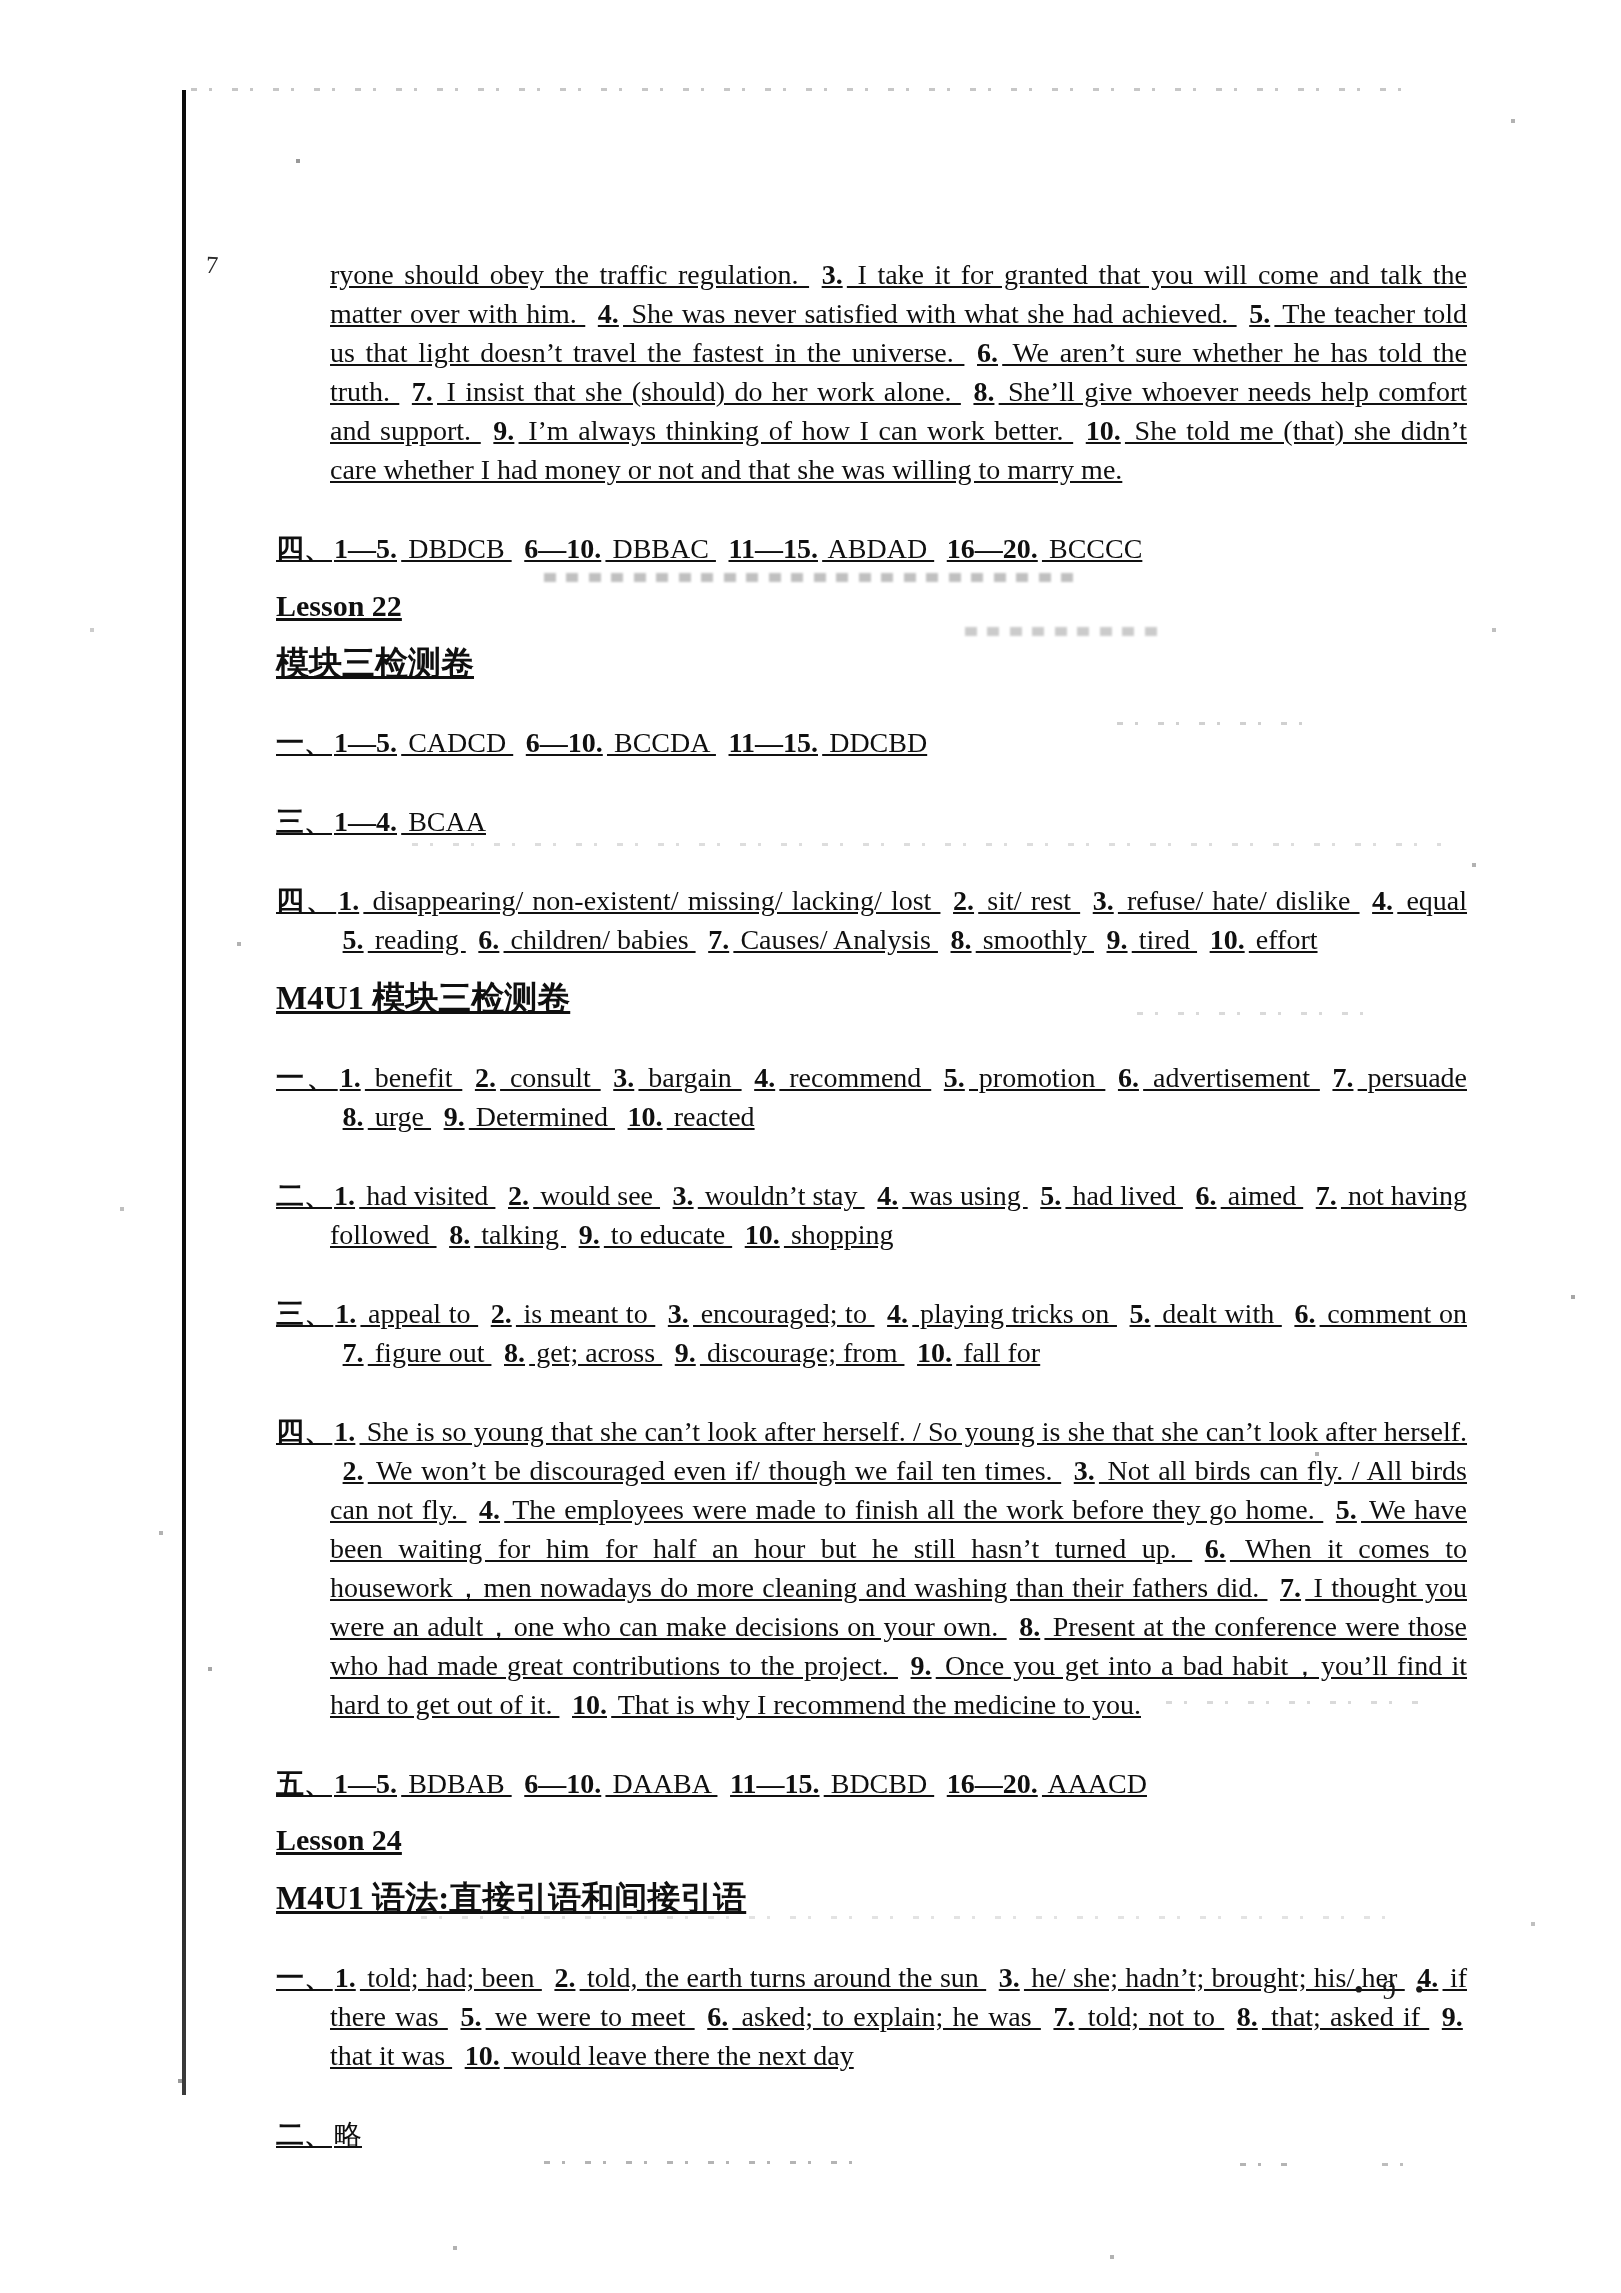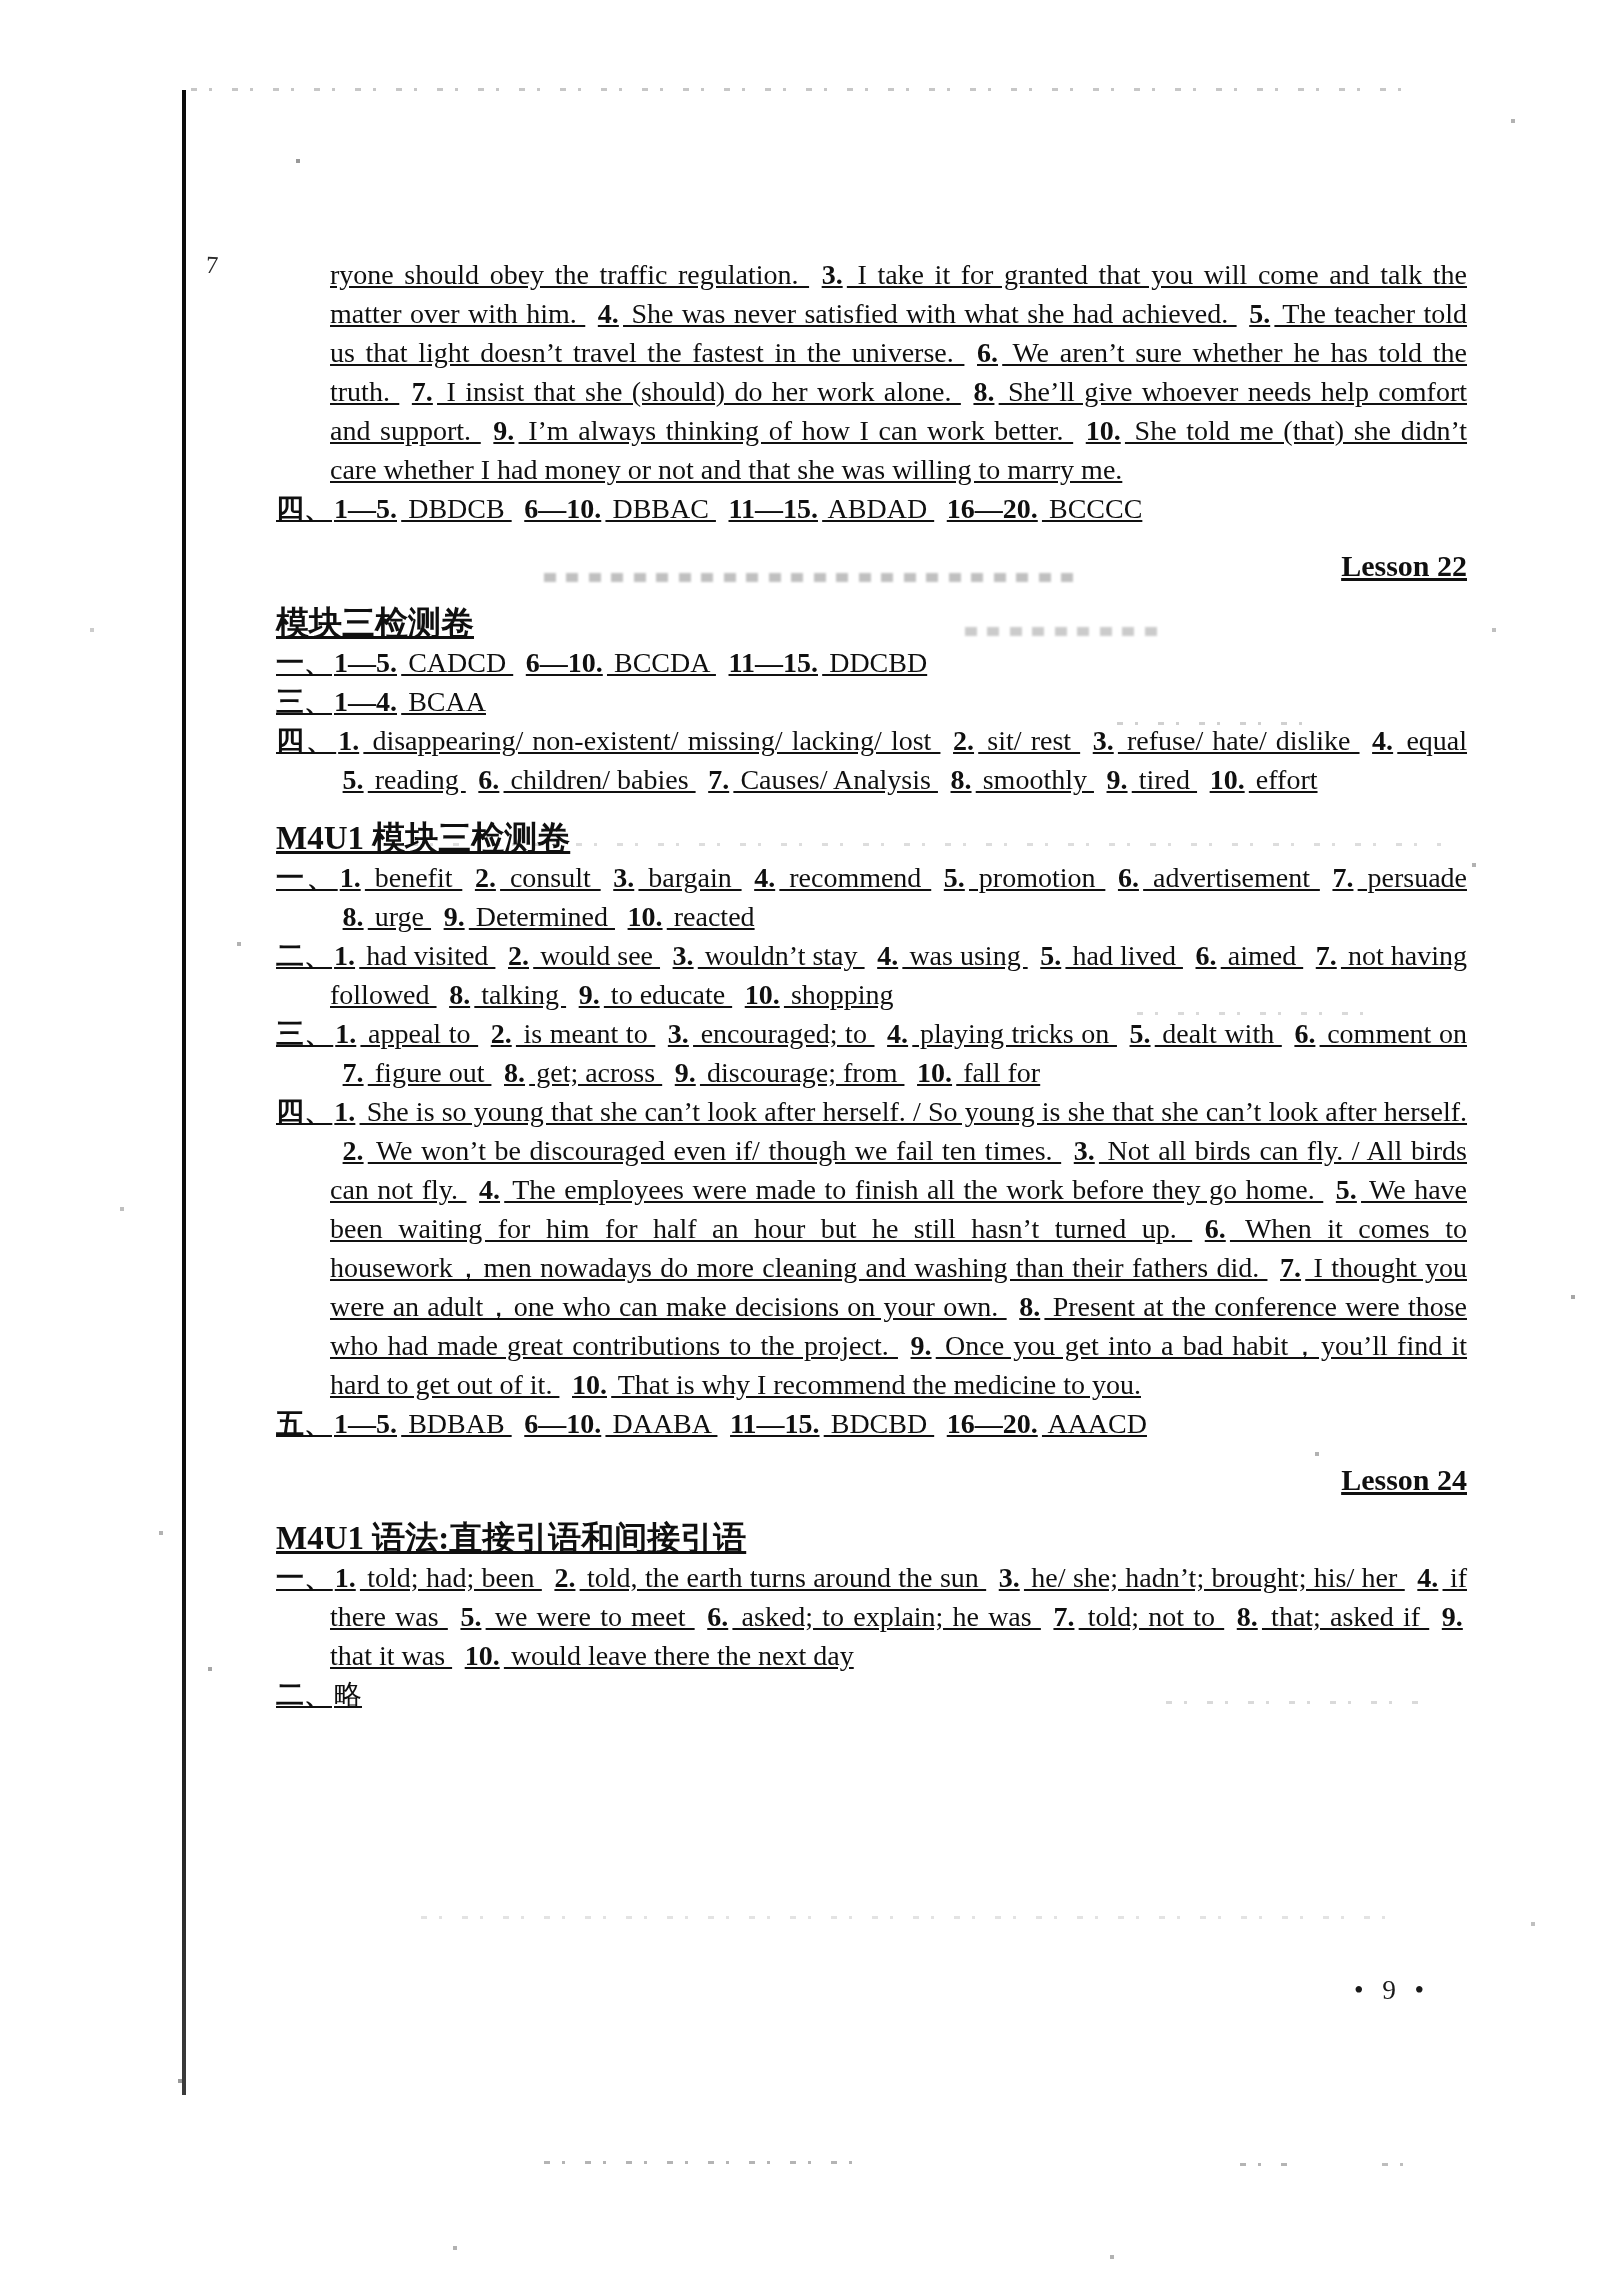--- a/index.html
+++ b/index.html
@@ -15,26 +15,26 @@
   .scan-line{
     position:absolute;left:182px;top:90px;width:3.9px;height:2005px;
     background:linear-gradient(#0b0b0b 0 70%, rgba(11,11,11,.8));
   }
   
   .content{
     position:absolute;left:276px;top:255px;width:1191px;
     font-size:28px;line-height:39px;text-decoration:underline;
   }
   .para{padding-left:54px;text-align:justify;}
-  .ans{padding-left:54px;text-indent:-54px;text-align:justify;}
+  .ans{padding-left:54px;text-indent:-54px;text-align:justify;margin-top:40px;}
   .mk{font-weight:700;margin-right:2px;}
   .tx b.n, .para b.n{font-weight:700;margin:0 .15em 0 .45em;}
   .tx > b.n:first-child{margin-left:0;}
   .h-lesson{
-    text-align:right;font-weight:700;font-size:30px;line-height:39px;
+    text-align:left;font-weight:700;font-size:30px;line-height:39px;
     margin-top:17.6px;
   }
   .h-title{
     font-weight:700;font-size:33px;line-height:39px;
     margin-top:19.6px;
   }
   .page-number{
     position:absolute;left:1304px;top:1975px;width:176px;
     text-align:center;font-size:27.4px;letter-spacing:5.9px;color:#1a1a1a;
   }

